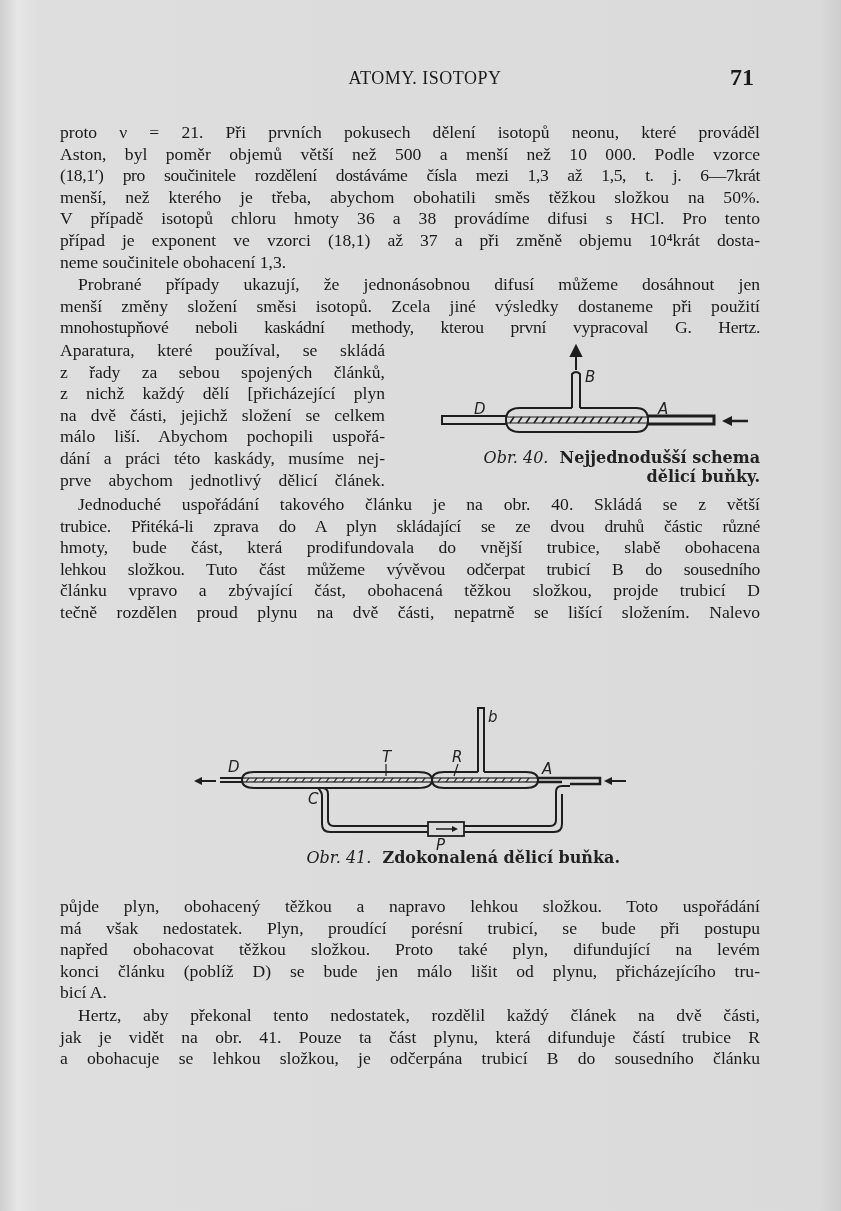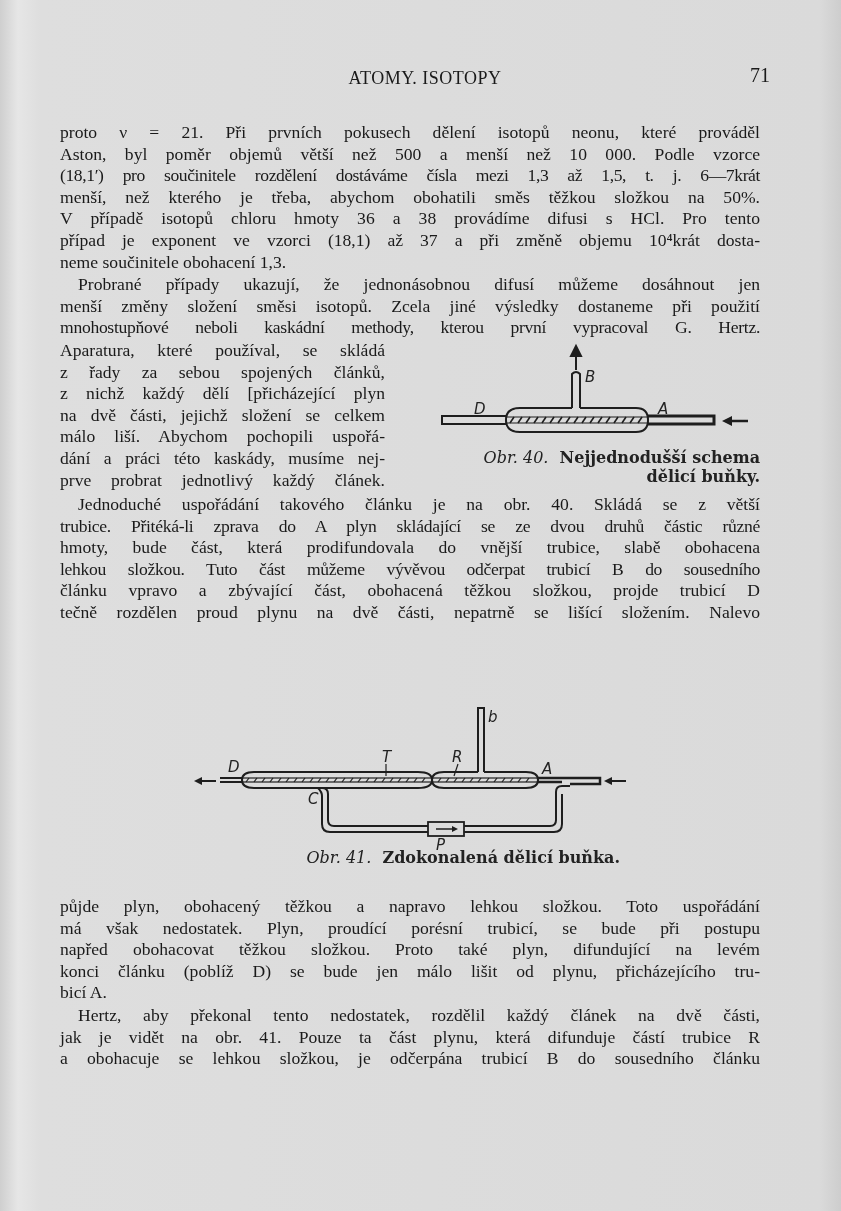--- a/index.html
+++ b/index.html
@@ -15,21 +15,21 @@
       background:linear-gradient(90deg,#cfcfcf 0px,#e6e6e6 18px,#dedede 40px,#dadada 820px,#cdcdcd 841px);
     }
     .header {
       position:absolute; top:64px; left:80px; width:690px; height:24px;
     }
     .running-title {
       position:absolute; left:0; width:100%; text-align:center; top:4px;
       font-size:18px; letter-spacing:0.5px;
     }
     .page-num {
-      position:absolute; right:0; top:0; font-size:20px; font-weight:normal;
+      position:absolute; right:16px; top:0; font-size:24px; font-weight:bold;
     }
     .text {
       position:absolute; left:60px; width:700px;
       font-size:17.6px; line-height:21.6px;
       text-align:justify; text-align-last:justify;
     }
     .text .line { display:block; white-space:nowrap; text-align:justify; text-align-last:justify; }
     .line.last { text-align-last:left; }
     .indent { padding-left:18px; }
     .narrow { width:325px; }
@@ -64,21 +64,21 @@
     <span class="line" style="letter-spacing:-0.3px;">mnohostupňové neboli kaskádní methody, kterou první vypracoval G. Hertz.</span>
   </div>
 
   <div class="text narrow" style="top:340px;">
     <span class="line">Aparatura, které používal, se skládá</span>
     <span class="line">z řady za sebou spojených článků,</span>
     <span class="line">z nichž každý dělí [přicházející plyn</span>
     <span class="line">na dvě části, jejichž složení se celkem</span>
     <span class="line">málo liší. Abychom pochopili uspořá-</span>
     <span class="line">dání a práci této kaskády, musíme nej-</span>
-    <span class="line">prve probrat jednotlivý každý článek.</span>
+    <span class="line">prve abychom jednotlivý dělicí článek.</span>
   </div>
 
   <svg class="fig" style="left:430px; top:340px;" width="340" height="110" viewBox="0 0 340 110">
     <g stroke="#1e1e1e" stroke-width="2" fill="none">
 
       <line x1="146" y1="30" x2="146" y2="12"></line>
       <polygon points="141,16 151,16 146,6" fill="#1e1e1e"></polygon>
 
       <path d="M142,68 L142,34 Q146,30 150,34 L150,68"></path>
 

